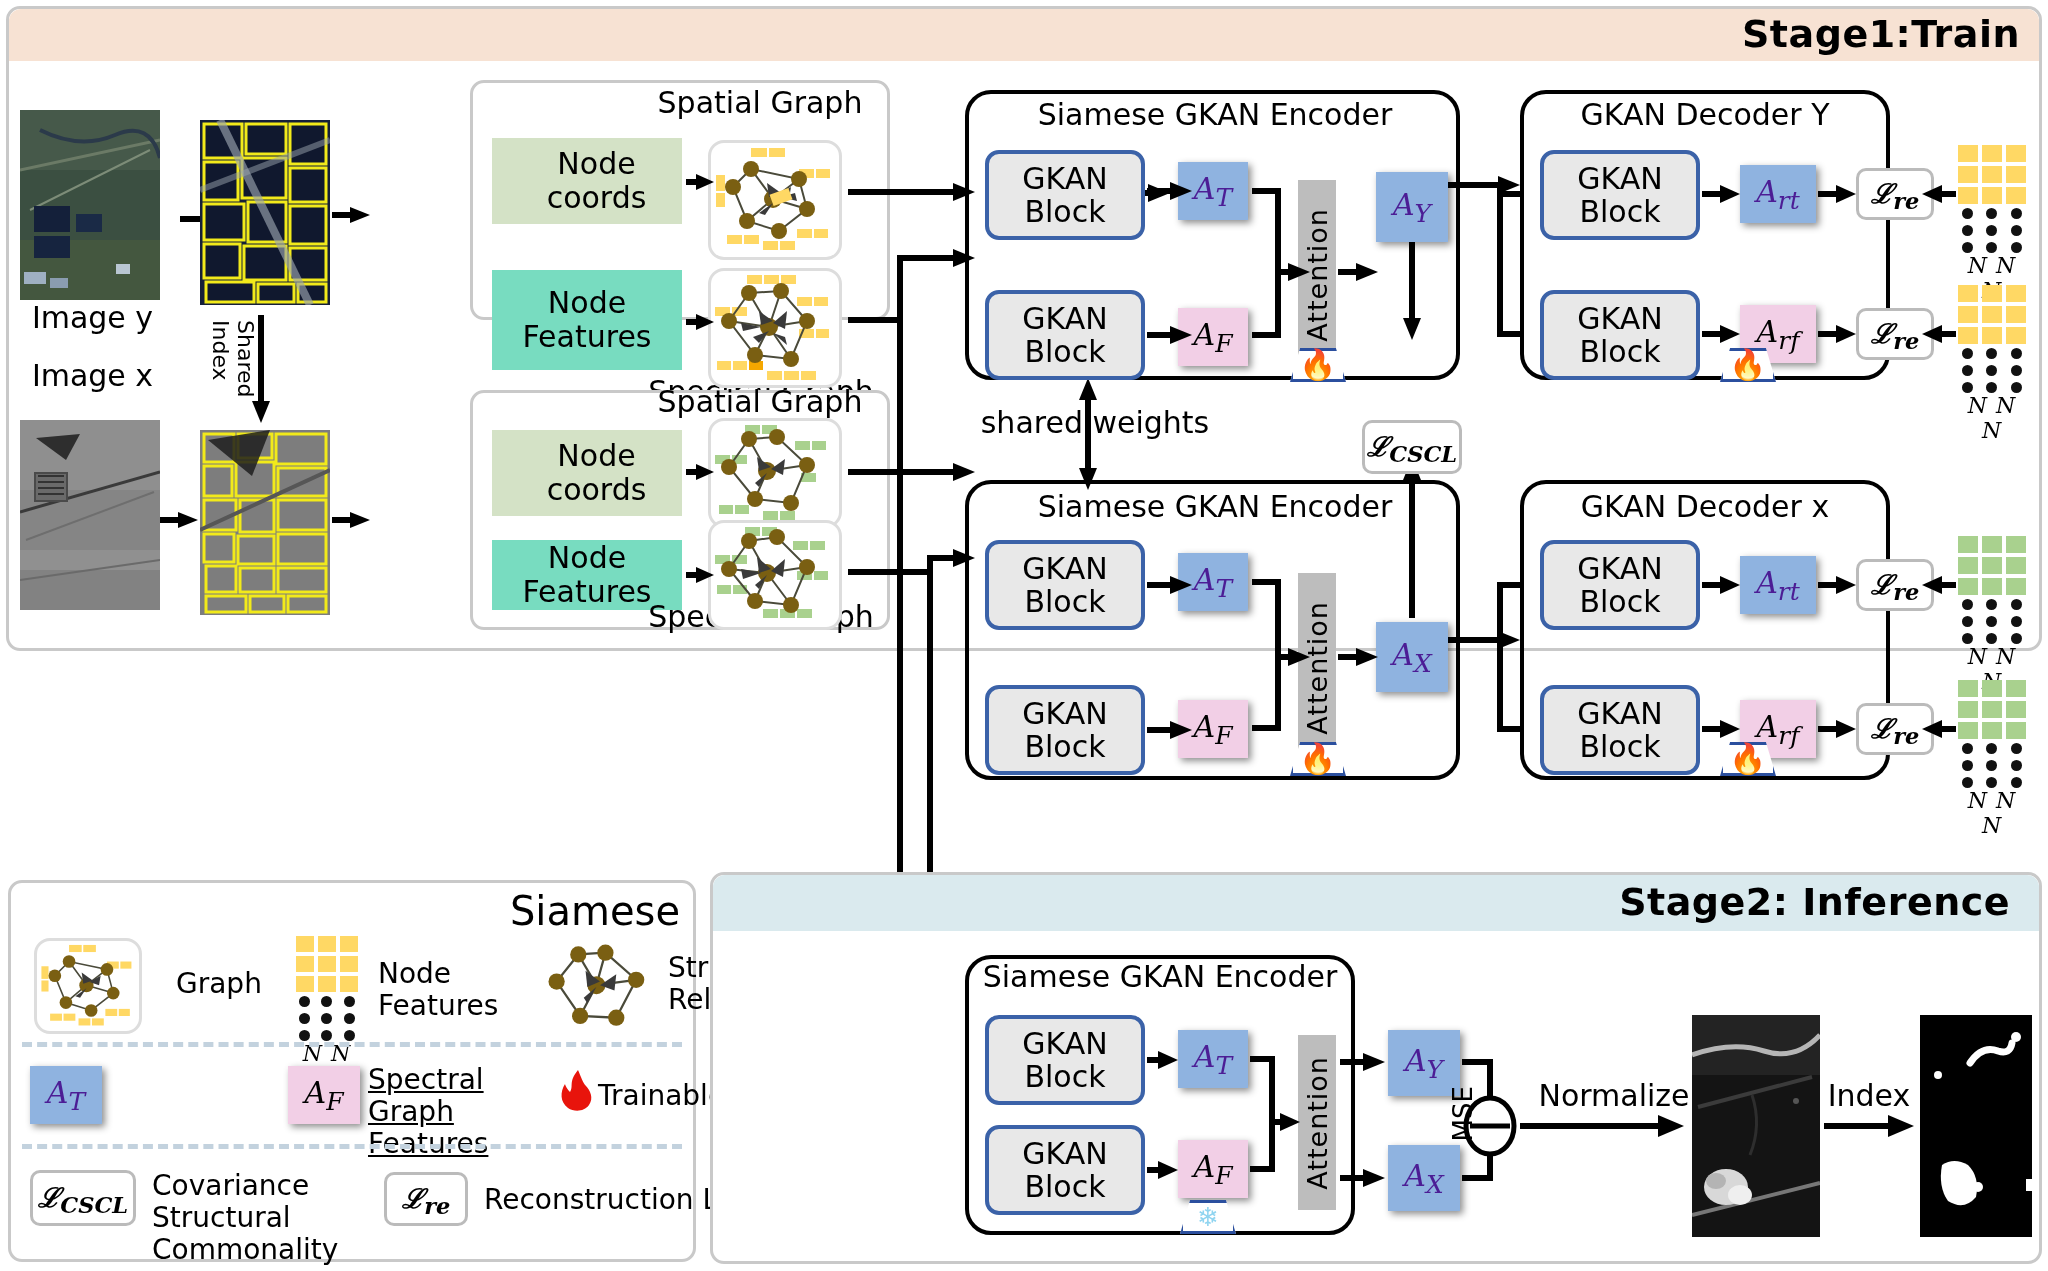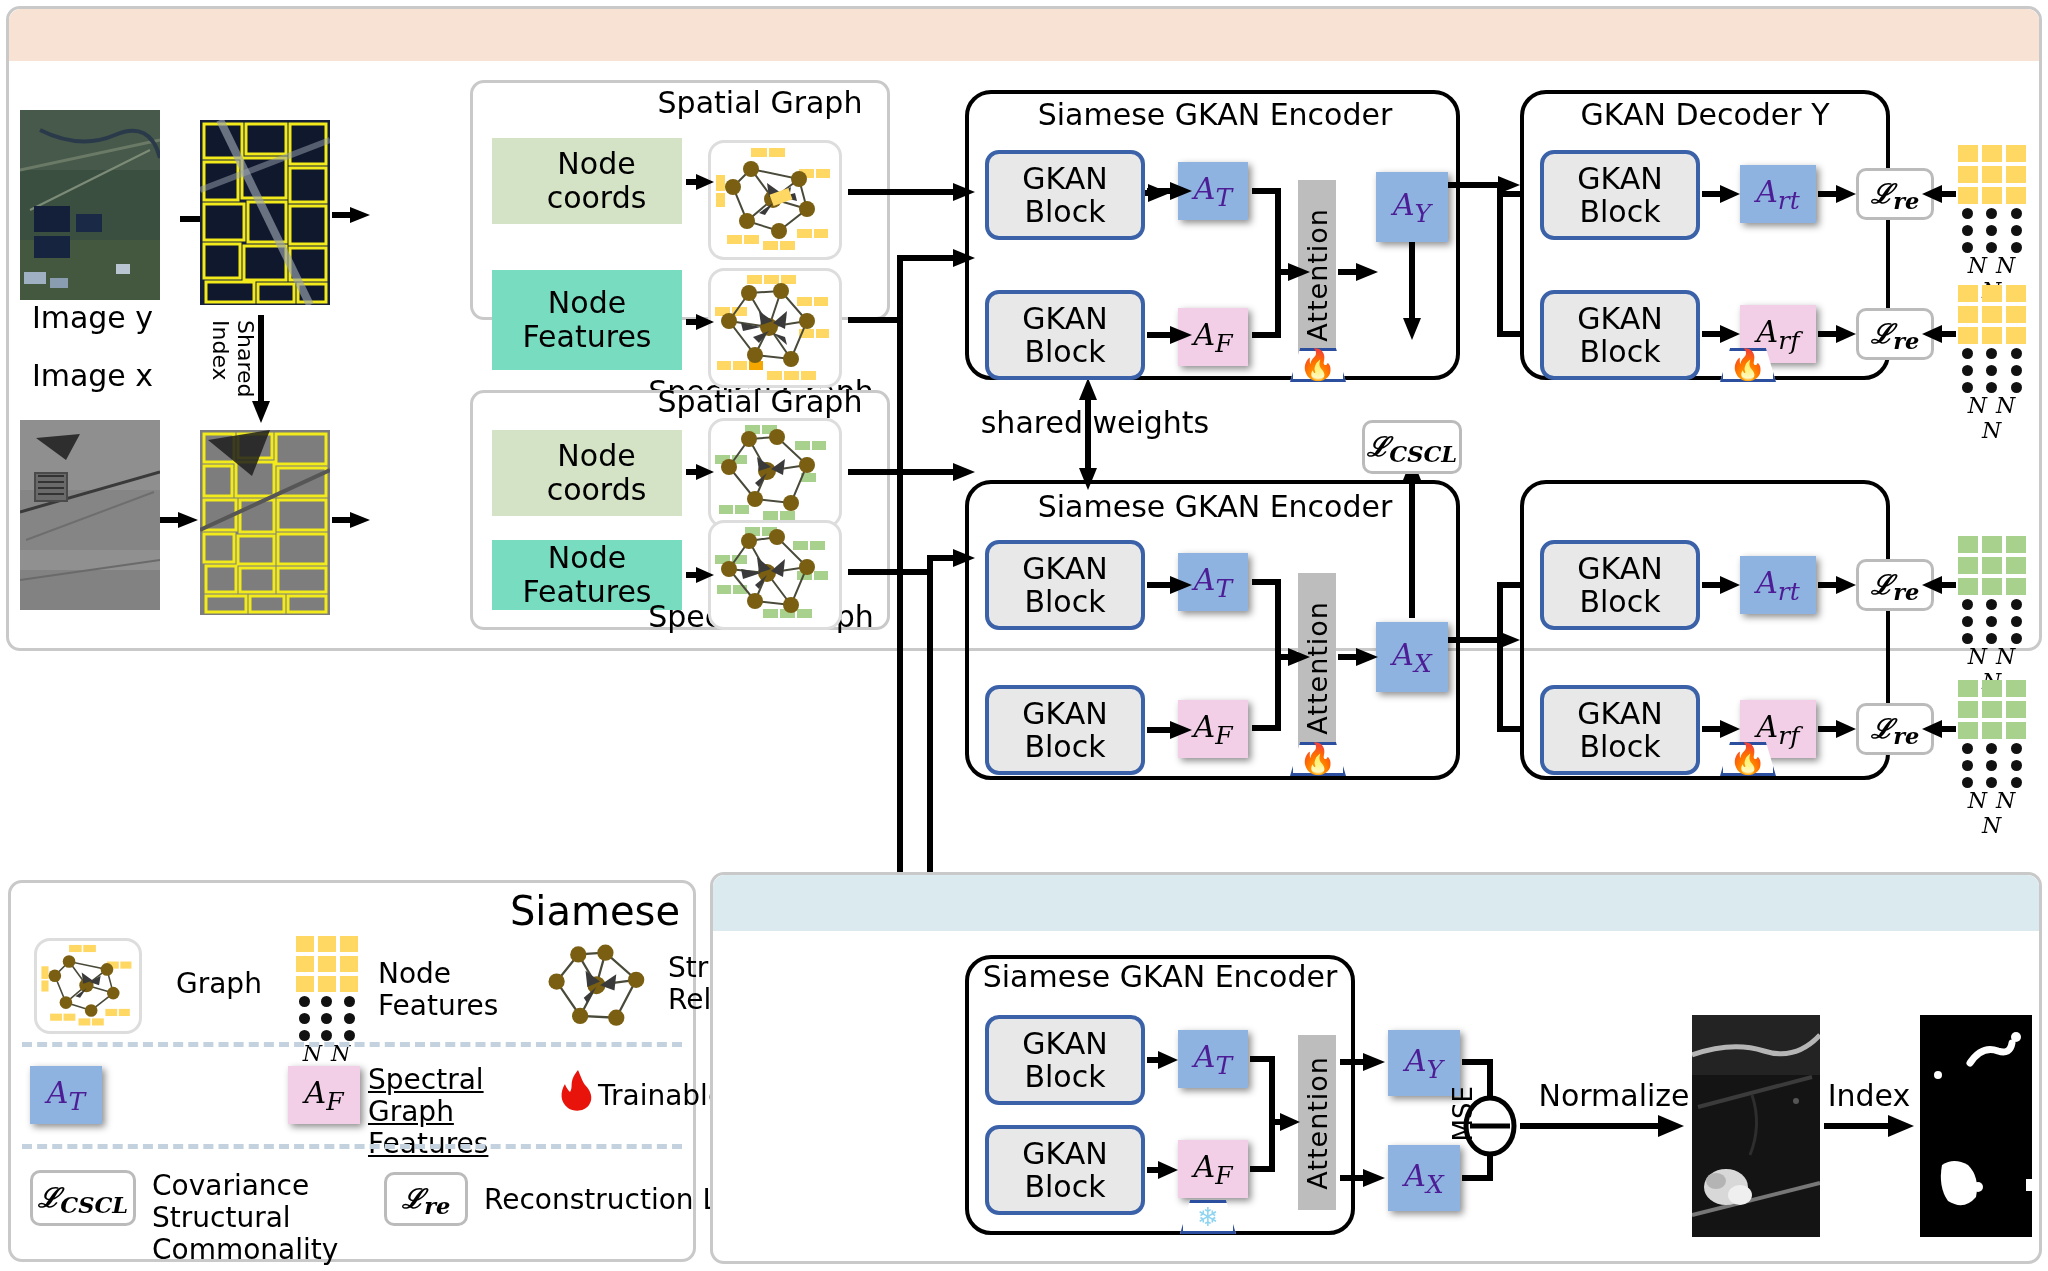--- a/index.html
+++ b/index.html
@@ -48,20 +48,21 @@
          display:flex;align-items:center;justify-content:center;}
   .snow{color:#8fd4f0;font-size:26px;line-height:1;}
 </style>
 </head>
 <body>
 
 <div id="root">
 
   <div class="abs panel" style="left:6px;top:6px;width:2036px;height:645px;"></div>
   <div class="abs stage-banner" style="left:9px;top:9px;width:2030px;height:52px;border-radius:12px 12px 0 0;"></div>
+  <div class="abs stage-title hand" style="left:1700px;top:12px;width:320px;text-align:right;">Stage1:Train</div>
 
   <div class="abs" style="left:20px;top:110px;width:140px;height:190px;overflow:hidden;">
     <svg width="140" height="190" viewBox="0 0 140 190">
       <rect width="140" height="190" fill="#3f5244"></rect>
       <rect x="0" y="0" width="140" height="60" fill="#46594a"></rect>
       <rect x="0" y="60" width="140" height="70" fill="#3b4f41"></rect>
       <rect x="0" y="130" width="140" height="60" fill="#44573f"></rect>
       <path d="M0 60 L140 30" stroke="#6b7a66" stroke-width="3" fill="none"></path>
       <path d="M10 100 L130 40" stroke="#7d8c78" stroke-width="2" fill="none"></path>
       <rect x="14" y="96" width="36" height="26" fill="#14203a"></rect>
@@ -570,20 +571,21 @@
         <div class="nf-dot"></div>
         <div class="nf-dot"></div>
       <div class="nf-dot"></div>
         <div class="nf-dot"></div>
         <div class="nf-dot"></div>
     </div>
     <div class="nnn">N N N</div>
   </div>
 
   <div class="abs group-box" style="left:1520px;top:480px;width:370px;height:300px;"></div>
+  <div class="abs lbl hand" style="left:1540px;top:490px;width:330px;">GKAN Decoder x</div>
   <div class="abs gkan-block hand" style="left:1540px;top:540px;width:160px;height:90px;">
     <span style="white-space:pre-line;">GKAN Block</span>
   </div>
   <div class="abs gkan-block hand" style="left:1540px;top:685px;width:160px;height:90px;">
     <span style="white-space:pre-line;">GKAN Block</span>
   </div>
   <div class="abs tag blue" style="left:1740px;top:556px;width:76px;height:58px;">
     <span>A<sub>rt</sub></span>
   </div>
   <div class="abs tag pink" style="left:1740px;top:700px;width:76px;height:58px;">
@@ -816,20 +818,21 @@
   </div>
   <div class="abs legend-txt hand" style="left:152px;top:1170px;width:220px;">Covariance Structural Commonality Loss</div>
 
   <div class="abs lossbox" style="left:384px;top:1172px;width:84px;height:54px;">
     <span>ℒ<sub>re</sub></span>
   </div>
   <div class="abs legend-txt hand" style="left:484px;top:1184px;width:0;overflow:visible;white-space:nowrap;">Reconstruction Loss</div>
 
   <div class="abs panel" style="left:710px;top:872px;width:1332px;height:392px;"></div>
   <div class="abs stage-banner infer" style="left:713px;top:875px;width:1326px;height:56px;border-radius:12px 12px 0 0;"></div>
+  <div class="abs stage-title hand" style="left:1540px;top:880px;width:470px;text-align:right;">Stage2: Inference</div>
 
   <div class="abs group-box" style="left:965px;top:955px;width:390px;height:280px;"></div>
   <div class="abs lbl hand" style="left:970px;top:960px;width:380px;">Siamese GKAN Encoder</div>
   <div class="abs gkan-block hand" style="left:985px;top:1015px;width:160px;height:90px;">
     <span style="white-space:pre-line;">GKAN Block</span>
   </div>
   <div class="abs gkan-block hand" style="left:985px;top:1125px;width:160px;height:90px;">
     <span style="white-space:pre-line;">GKAN Block</span>
   </div>
   <div class="abs tag blue" style="left:1178px;top:1030px;width:70px;height:58px;">

